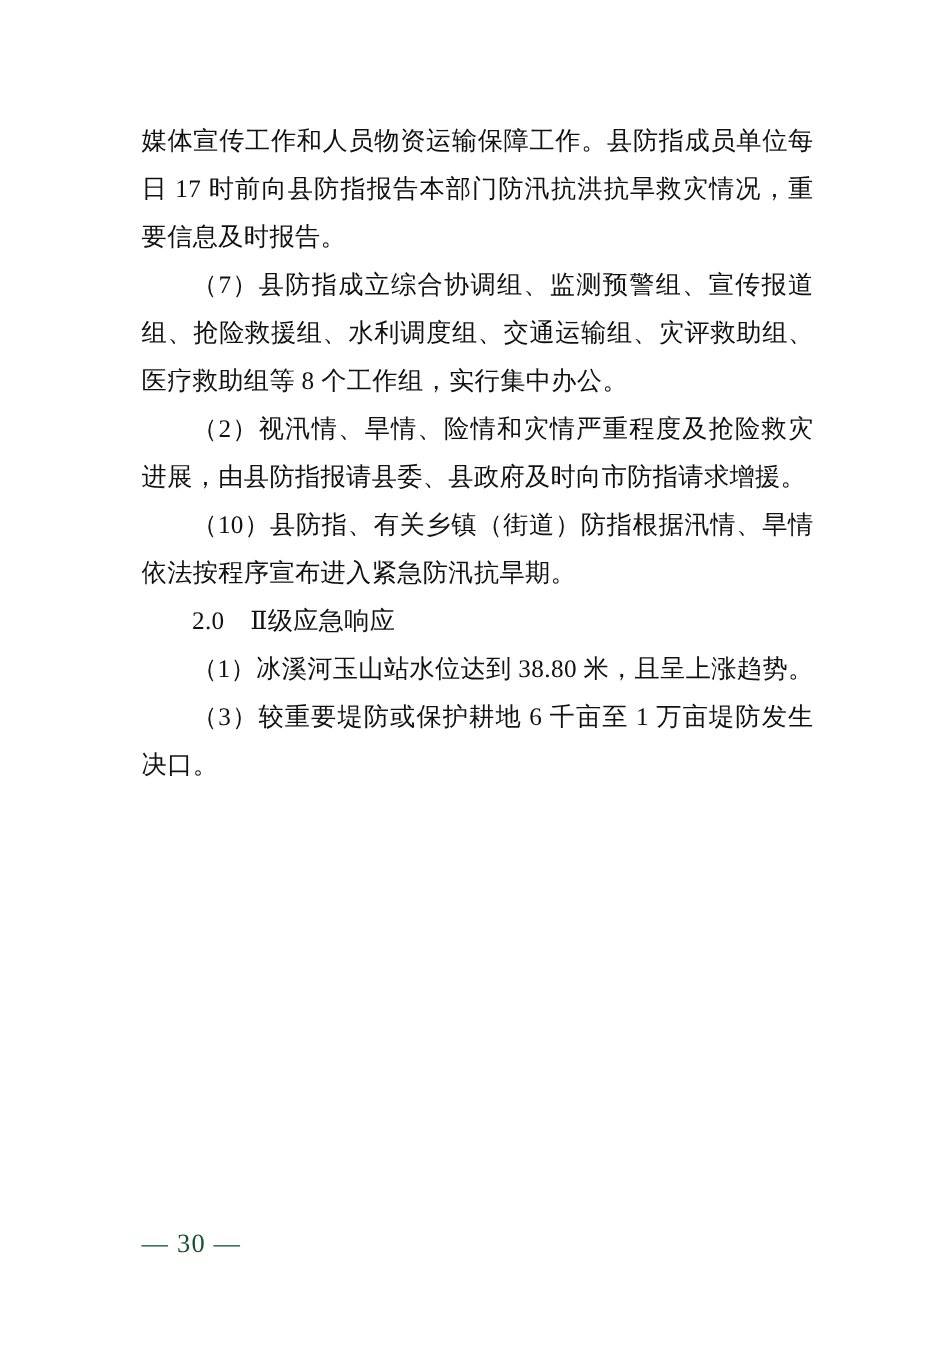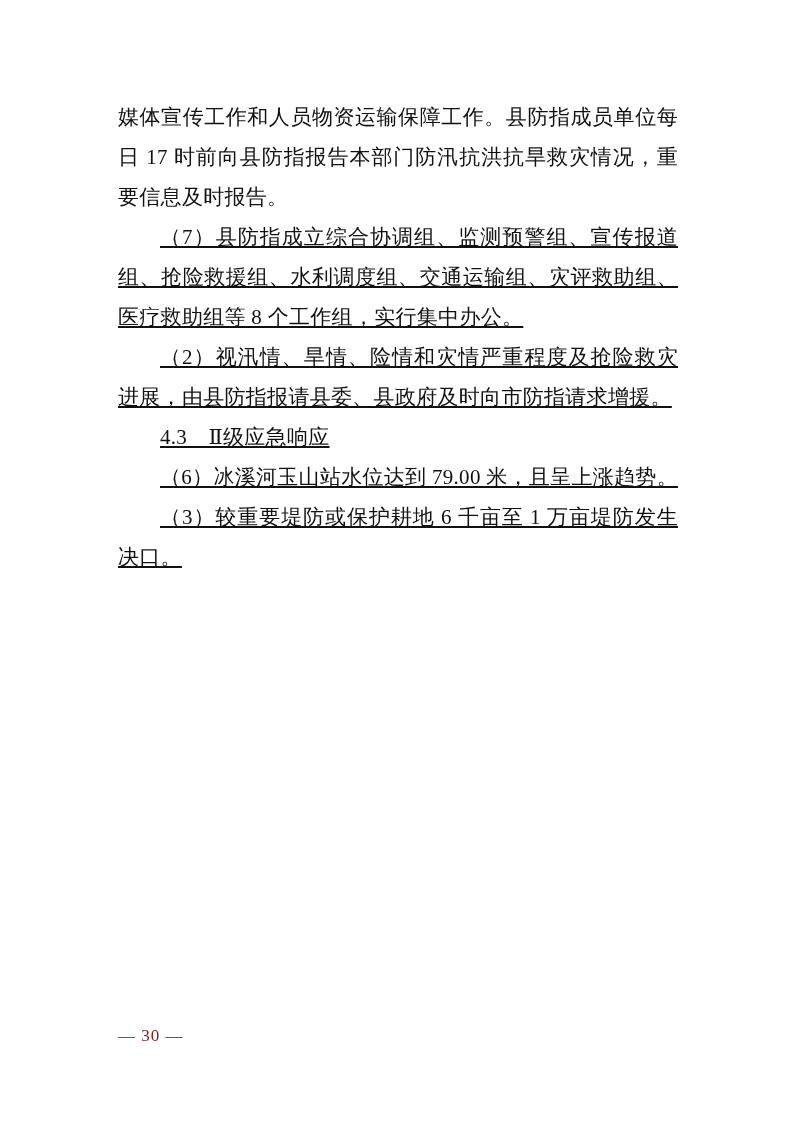--- a/index.html
+++ b/index.html
@@ -26,41 +26,41 @@
     margin: 0;
     font-size: 21px;
     line-height: 40px;
     text-align: justify;
     letter-spacing: 0.3px;
     font-weight: normal;
     white-space: normal;
   }
   .indent {
     text-indent: 2em;
-    text-decoration: underline;
   }
   .heading-sub {
     font-weight: bold;
   }
   .page-footer {
     position: absolute;
     left: 118px;
     top: 1024px;
-    font-size: 17px;
+    font-size: 22px;
     line-height: 24px;
     letter-spacing: 1px;
-    color: #7f1d1d;
+    color: #14532d;
   }
 </style>
 </head>
 <body>
 
 <div class="page">
   <main class="content">
     <p class="para">媒体宣传工作和人员物资运输保障工作。县防指成员单位每日 17 时前向县防指报告本部门防汛抗洪抗旱救灾情况，重要信息及时报告。</p>
     <p class="para indent">（7）县防指成立综合协调组、监测预警组、宣传报道组、抢险救援组、水利调度组、交通运输组、灾评救助组、医疗救助组等 8 个工作组，实行集中办公。</p>
     <p class="para indent">（2）视汛情、旱情、险情和灾情严重程度及抢险救灾进展，由县防指报请县委、县政府及时向市防指请求增援。</p>
-    <p class="para indent">4.3　Ⅱ级应急响应</p>
-    <p class="para indent">（6）冰溪河玉山站水位达到 79.00 米，且呈上涨趋势。</p>
+    <p class="para indent">（10）县防指、有关乡镇（街道）防指根据汛情、旱情依法按程序宣布进入紧急防汛抗旱期。</p>
+    <p class="para indent">2.0　Ⅱ级应急响应</p>
+    <p class="para indent">（1）冰溪河玉山站水位达到 38.80 米，且呈上涨趋势。</p>
     <p class="para indent">（3）较重要堤防或保护耕地 6 千亩至 1 万亩堤防发生决口。</p>
   </main>
   <div class="page-footer">— 30 —</div>
 </div>
 
 </body></html>

